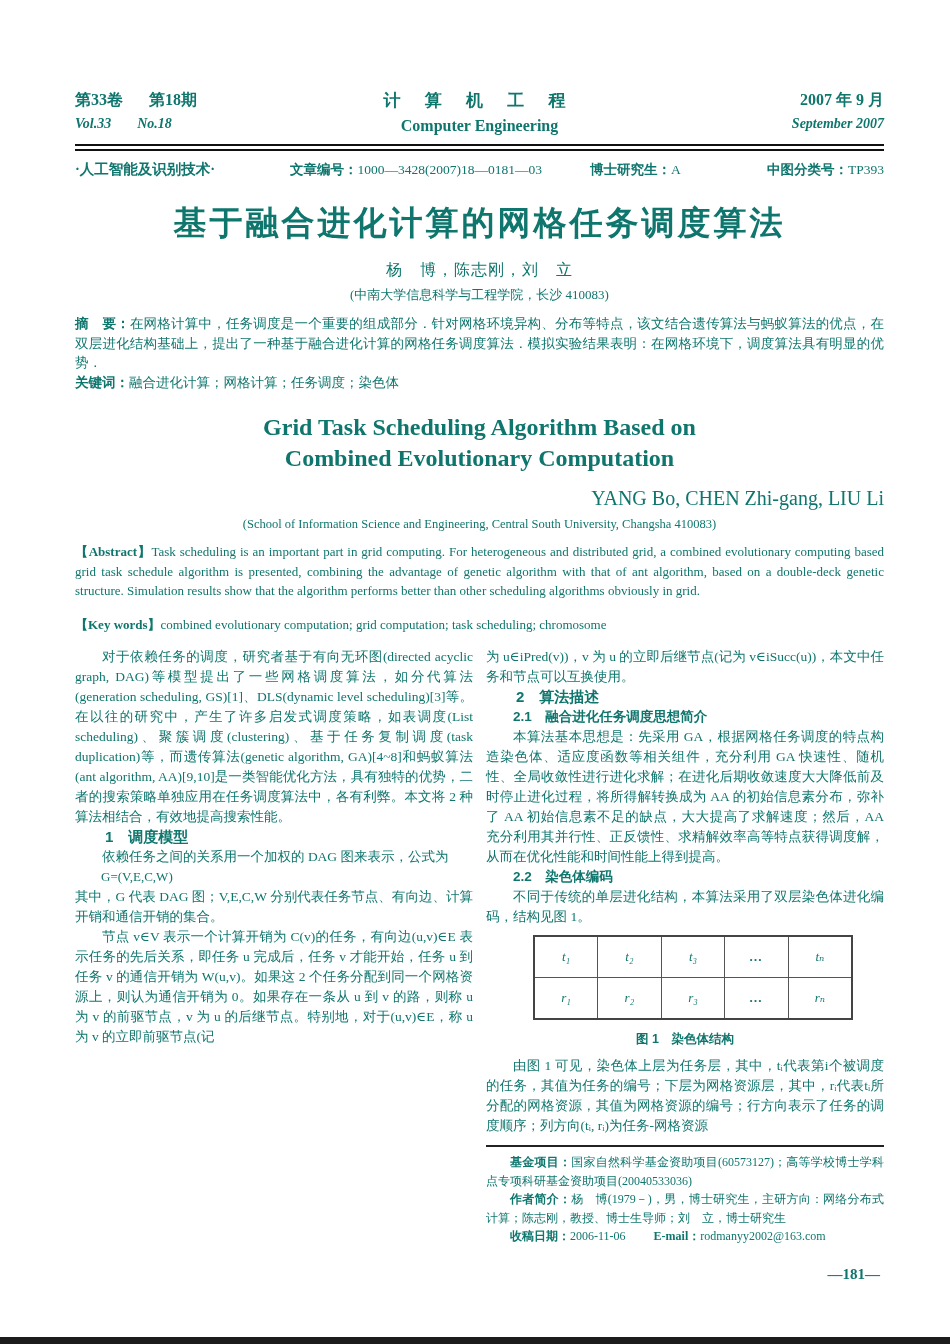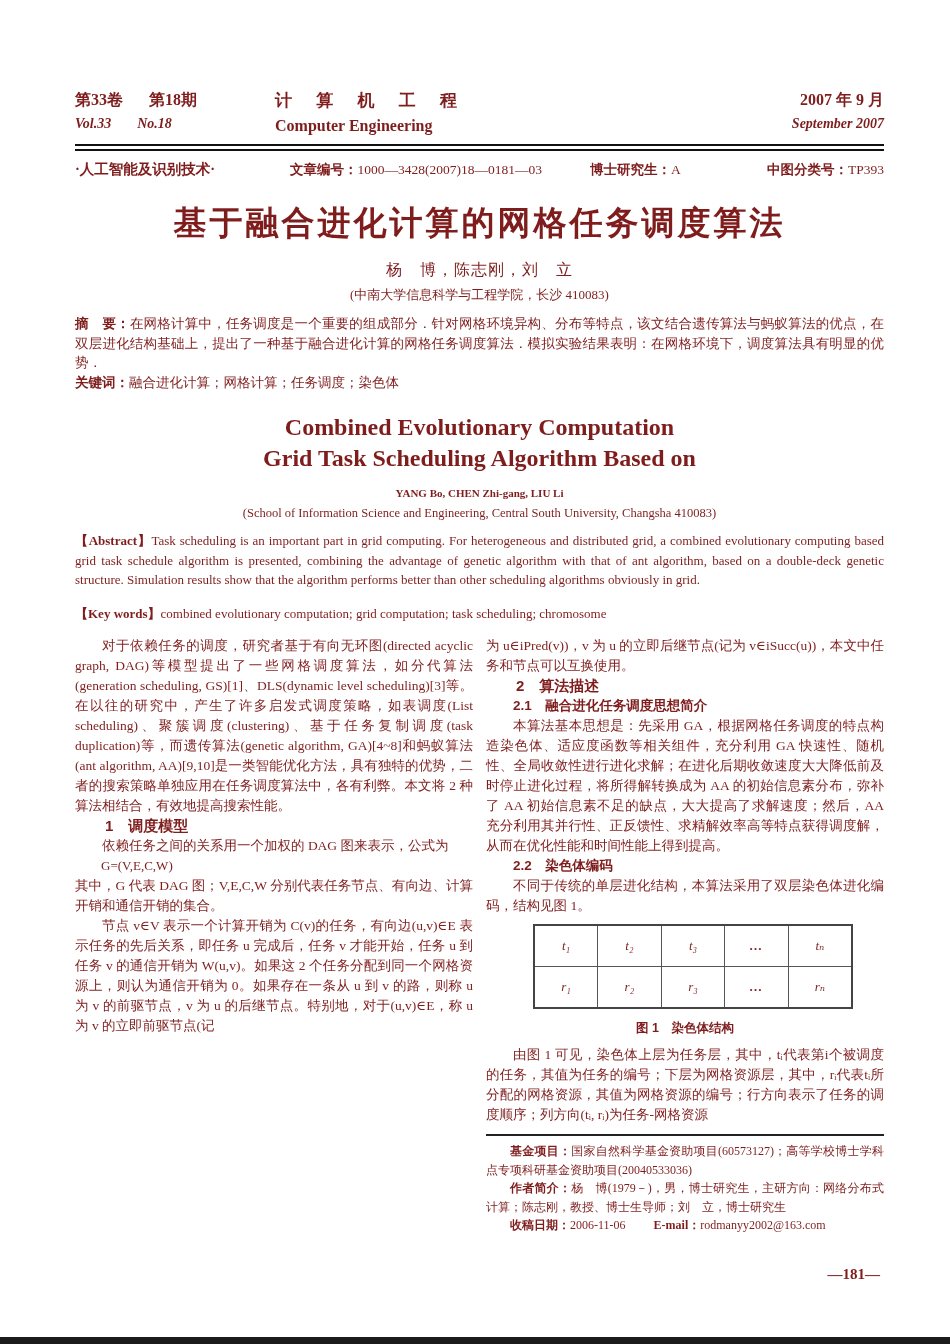--- a/index.html
+++ b/index.html
@@ -1,48 +1,48 @@
 <!DOCTYPE html>
 <html><head>
 <meta charset="utf-8">
 <style>
   html,body{margin:0;padding:0;background:#888;}
   .page{
     position:relative; width:950px; height:1344px; margin:0 auto;
-    background:#ffffff; color:#7f1d1d; overflow:hidden;
+    background:#ffffff; color:#0f766e; overflow:hidden;
     font-family:"Liberation Serif","DejaVu Serif",serif;
     box-sizing:border-box; padding:88px 66px 0 75px;
   }
   .sans{font-family:"Liberation Sans","DejaVu Sans",sans-serif;}
   
   .jr-head{display:flex; justify-content:space-between; align-items:flex-start;}
   .jr-side{width:200px; line-height:24px;}
   .jr-side.right{text-align:right;}
   .jr-cn{font-weight:bold; font-size:16px;}
   .jr-en{font-weight:bold; font-style:italic; font-size:14px;}
-  .jr-center{flex:1; line-height:25px;}
+  .jr-center{flex:1; text-align:center; line-height:25px;}
   .jr-title-cn{font-weight:bold; font-size:17px; letter-spacing:10px;}
   .jr-title-en{font-weight:bold; font-size:16px;}
   .issue-gap{display:inline-block; width:26px;}
   .double-rule{margin-top:6px; height:3px; border-top:2px solid #111; border-bottom:2px solid #111;}
   .class-row{display:flex; align-items:baseline; margin-top:9px; font-size:13.5px;}
   .class-cat{font-weight:bold; font-size:14.5px; width:215px;}
   .class-item{white-space:nowrap;}
   .class-item b{font-weight:bold;}
   .ci-article{width:300px;font-family:Liberation Serif, serif;}
   .ci-code{width:155px;}
   .ci-clc{flex:1; text-align:right;}
   
   .art-title-cn{margin-top:22px; text-align:center; font-weight:bold; font-size:33px; letter-spacing:3px;}
   .authors-cn{margin-top:14px; text-align:center; font-size:16px; letter-spacing:1px;}
   .affil-cn{margin-top:5px; text-align:center; font-size:13px;}
   .abstract-cn{margin-top:10px; font-size:13.5px; line-height:19.5px; text-align:justify;}
   .abstract-cn .lbl{font-weight:bold;}
   .art-title-en{margin-top:20px; text-align:center; font-weight:bold; font-size:24px; line-height:31px;}
-  .authors-en{margin-top:13px; text-align:center; font-weight:bold; font-size:11px;}
+  .authors-en{margin-top:13px; text-align:right; font-weight:normal; font-size:20px;}
   .affil-en{margin-top:7px; text-align:center; font-size:12.5px;}
   .abstract-en{margin-top:10px; font-size:13px; line-height:19.5px; text-align:justify;}
   .abstract-en .lbl{font-weight:bold;}
   
   .body-cols{display:flex; gap:13px; margin-top:13px;}
   .col{width:398px; font-size:13.5px; line-height:20px; text-align:justify;}
   .col p{margin:0; text-indent:2em;}
   .col p.noindent{text-indent:0;}
   .col .formula{margin:0; text-indent:2em; font-size:13px;}
   .sec-h1{font-family:"Liberation Sans","DejaVu Sans",sans-serif; font-weight:bold; font-size:15px; margin:7px 0 4px; text-indent:0;}
@@ -109,22 +109,22 @@
   <div class="affil-cn">(中南大学信息科学与工程学院，长沙 410083)</div>
 
   <div class="abstract-cn">
     <span class="lbl">摘　要：</span><span>在网格计算中，任务调度是一个重要的组成部分．针对网格环境异构、分布等特点，该文结合遗传算法与蚂蚁算法的优点，在双层进化结构基础上，提出了一种基于融合进化计算的网格任务调度算法．模拟实验结果表明：在网格环境下，调度算法具有明显的优势．</span>
   </div>
   <div class="abstract-cn" style="margin-top:0;">
     <span class="lbl">关键词：</span><span>融合进化计算；网格计算；任务调度；染色体</span>
   </div>
 
   <div class="art-title-en">
+    <div>Grid Task Scheduling Algorithm Based on</div>
     <div>Combined Evolutionary Computation</div>
-    <div>Grid Task Scheduling Algorithm Based on</div>
   </div>
   <div class="authors-en">YANG Bo, CHEN Zhi-gang, LIU Li</div>
   <div class="affil-en">(School of Information Science and Engineering, Central South University, Changsha 410083)</div>
 
   <div class="abstract-en">
     <span class="lbl">【Abstract】</span><span>Task scheduling is an important part in grid computing. For heterogeneous and distributed grid, a combined evolutionary computing based grid task schedule algorithm is presented, combining the advantage of genetic algorithm with that of ant algorithm, based on a double-deck genetic structure. Simulation results show that the algorithm performs better than other scheduling algorithms obviously in grid.</span>
   </div>
   <div class="abstract-en" style="margin-top:14px;">
     <span class="lbl">【Key words】</span><span>combined evolutionary computation; grid computation; task scheduling; chromosome</span>
   </div>

